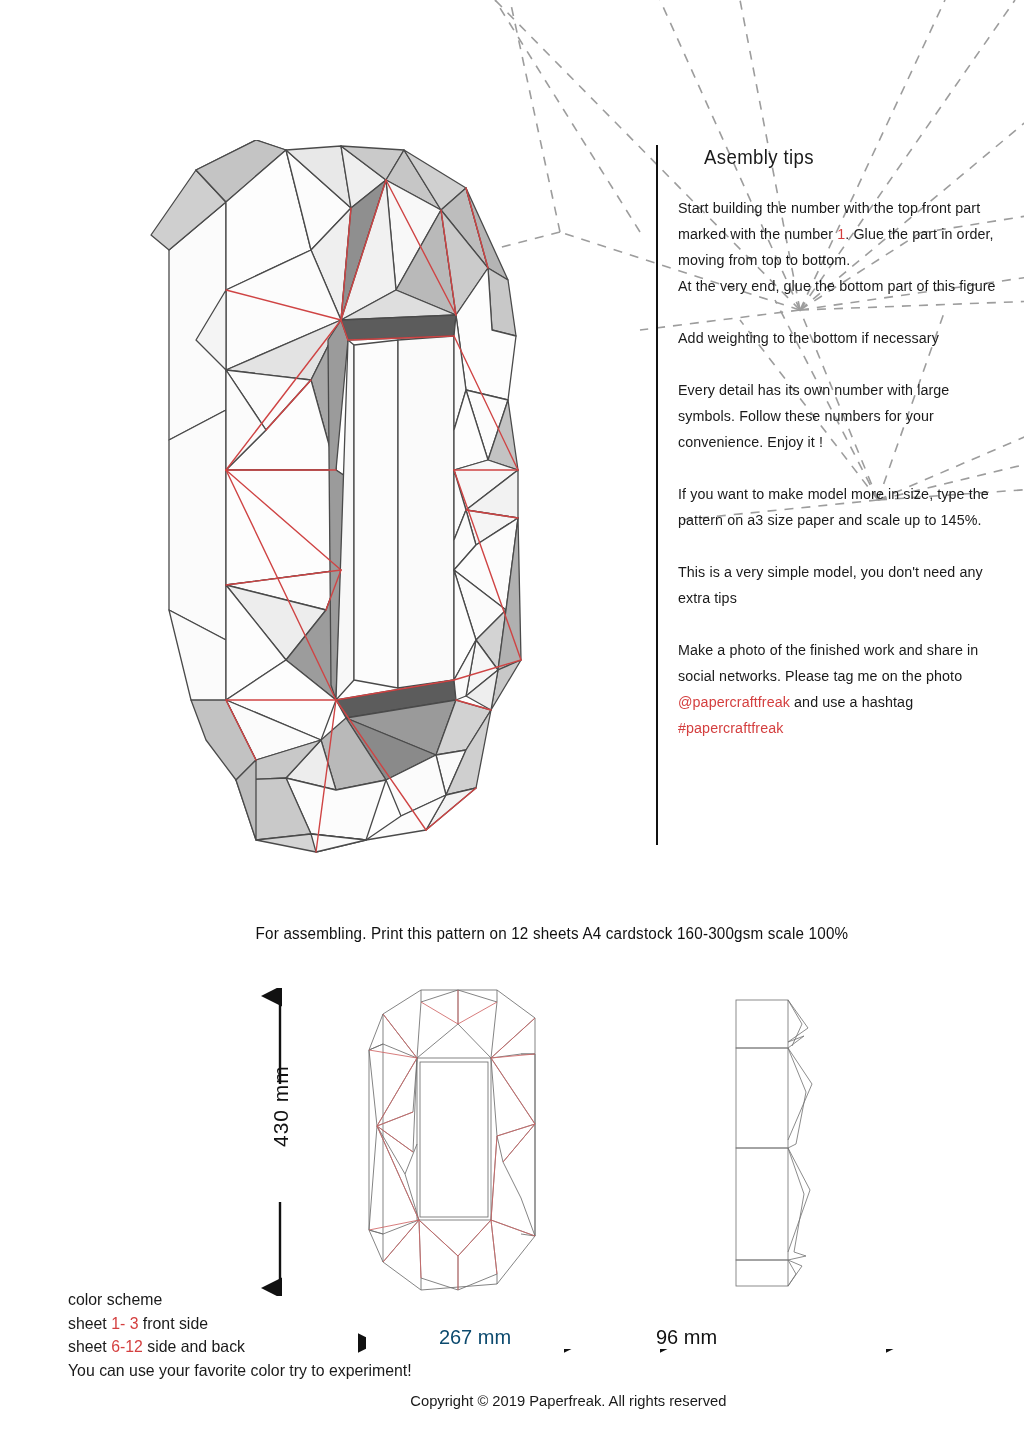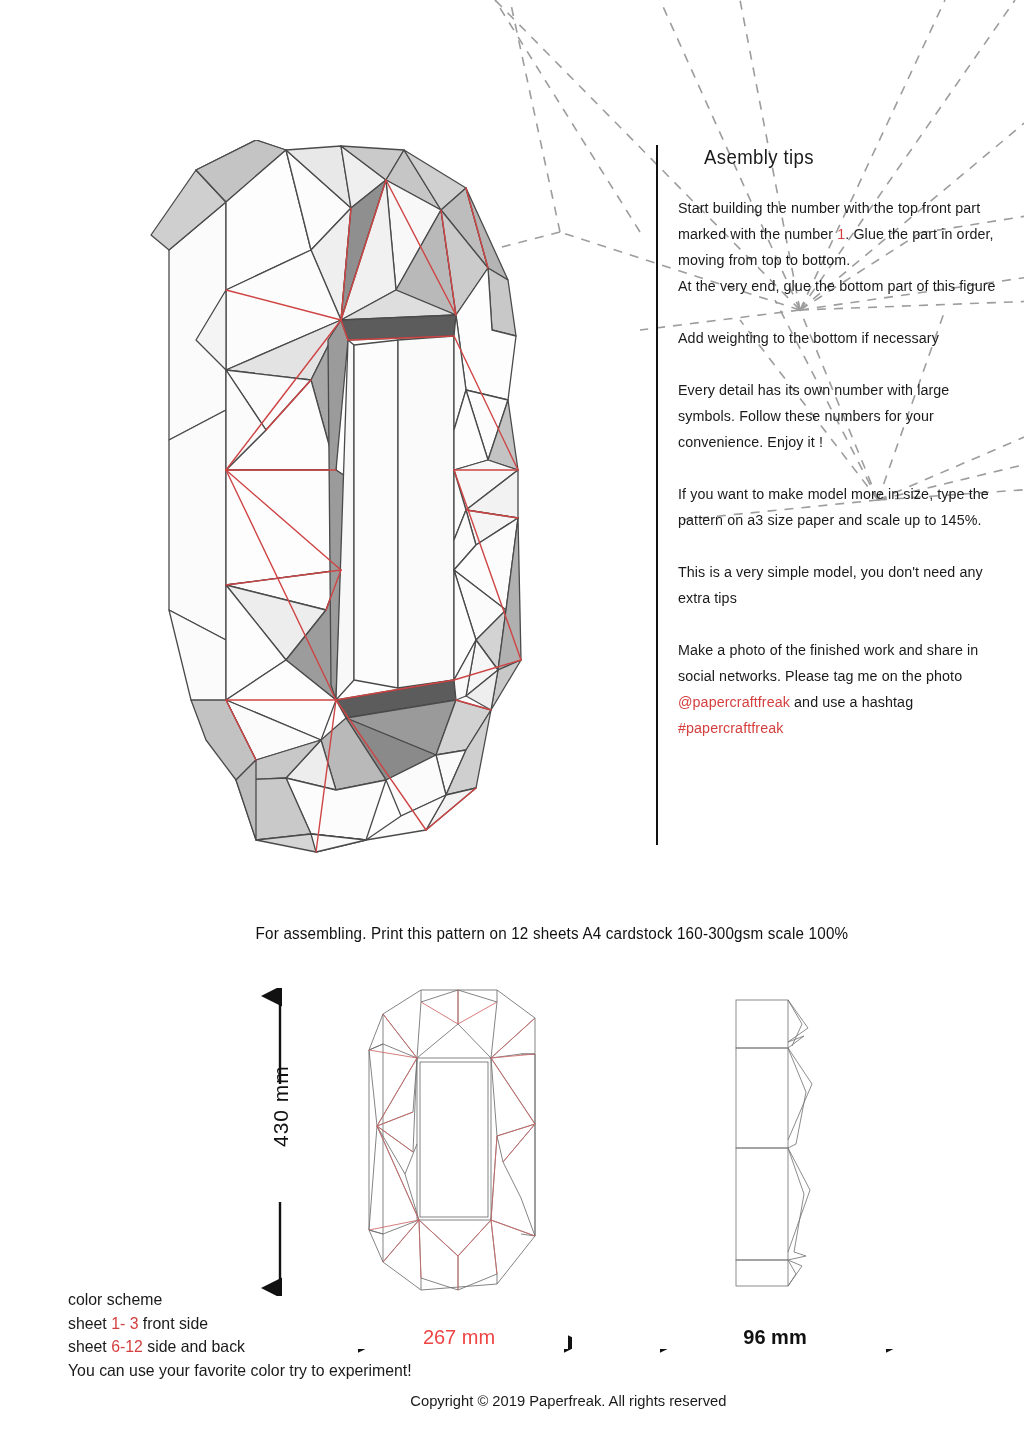--- a/index.html
+++ b/index.html
@@ -54,27 +54,27 @@
   #dim-v-label{
     position:absolute;left:206px;top:1100px;width:70px;text-align:center;
     font-size:21px;color:#111;
     transform:rotate(-90deg);transform-origin:center center;
     letter-spacing:1px;white-space:nowrap;
   }
 
   
   #dim-h1{position:absolute;left:314px;top:1330px;width:218px;height:26px;}
   #dim-h1-label{
-    position:absolute;left:310px;top:1326px;width:218px;text-align:center;
-    font-size:20px;color:#ef4444;background:#fff;
+    position:absolute;left:326px;top:1326px;width:218px;text-align:center;
+    font-size:20px;color:#0c4a6e;background:#fff;
   }
   #dim-h2{position:absolute;left:616px;top:1330px;width:238px;height:26px;}
   #dim-h2-label{
-    position:absolute;left:616px;top:1326px;width:238px;text-align:center;
-    font-size:20px;color:#111;background:#fff;font-weight:bold;
+    position:absolute;left:616px;top:1326px;width:238px;text-align:left;
+    font-size:20px;color:#111;background:#fff;
   }
 
   
   #color-scheme{
     position:absolute;left:28px;top:1288px;width:400px;
     font-size:16.5px;line-height:23.5px;color:#1a1a1a;
     transform:scaleX(.96);transform-origin:left top;
     white-space:nowrap;
   }
   #color-scheme .ln{display:block;}

